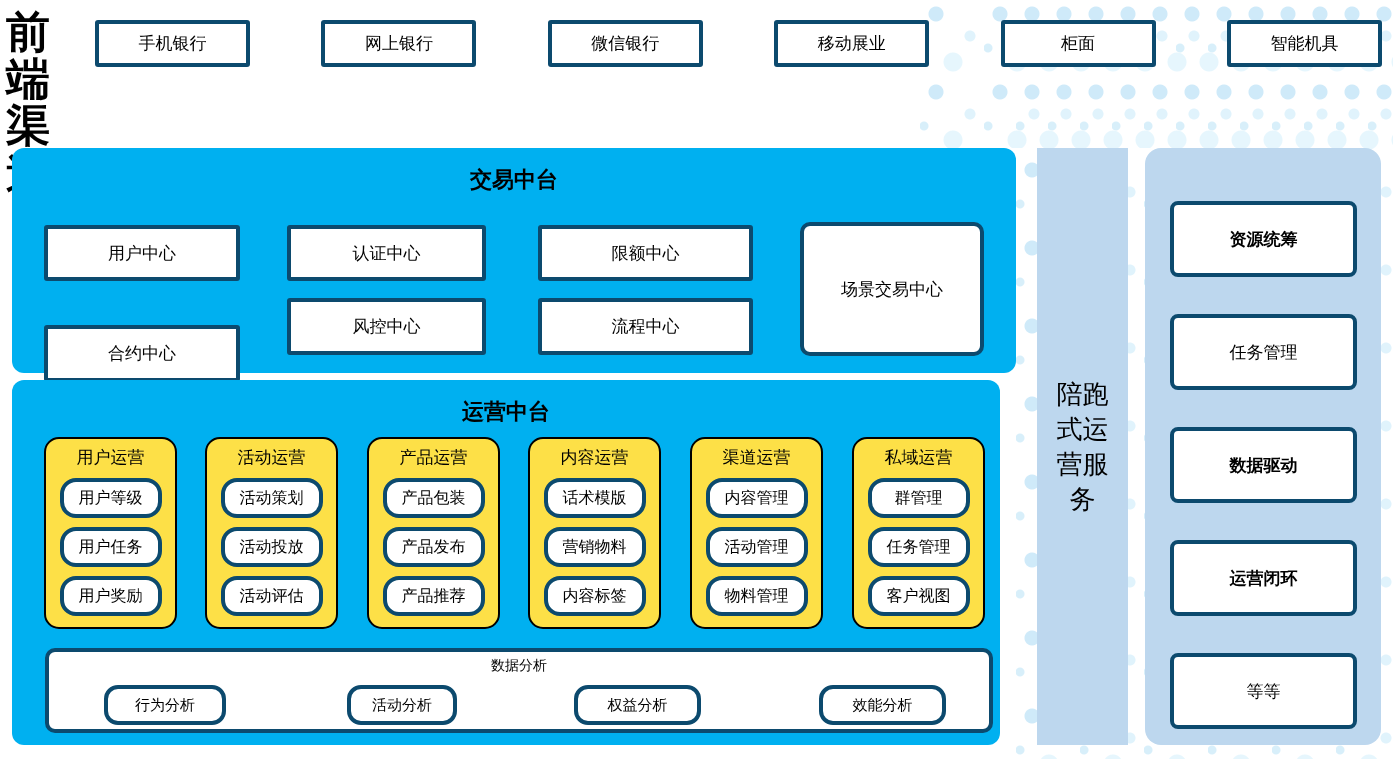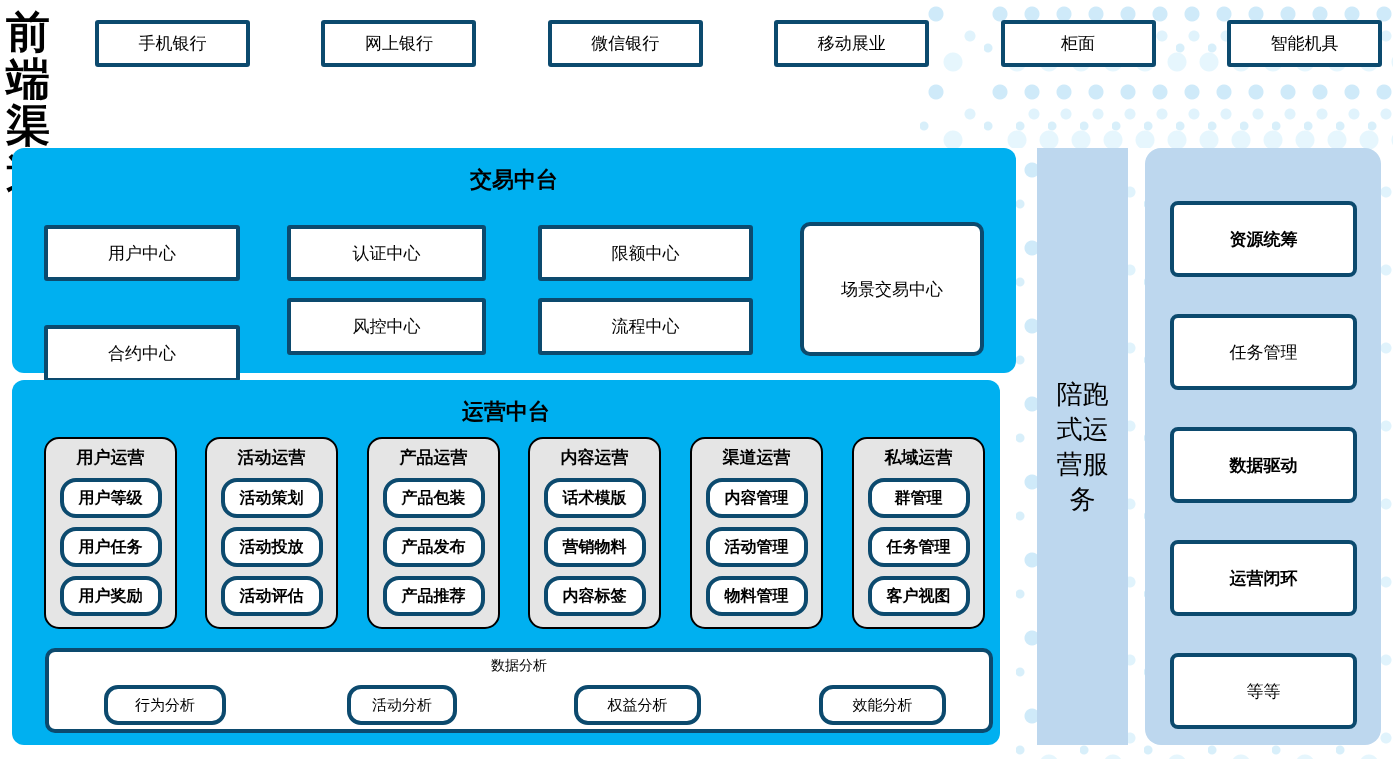--- a/index.html
+++ b/index.html
@@ -28,21 +28,21 @@
   .fpaas{left:12px;top:85px;width:1369px;height:55px;border:3px solid #000;font-size:26px;border-radius:2px;}
 
   .platform{background:var(--platform-blue,#00b0f0);border-radius:12px;}
   .platform-title{width:100%;text-align:center;font-family:"Liberation Serif",serif;font-weight:bold;font-size:22px;padding-top:17px;}
 
   .trade{left:12px;top:148px;width:1004px;height:225px;}
   .tbox{font-size:17px;border-radius:3px;}
   .scene-box{border-radius:10px;font-size:17px;}
 
   .ops{left:12px;top:380px;width:988px;height:365px;}
-  .ops-col{position:absolute;top:57px;width:133px;height:192px;background:#e5e5e5;border:2px solid #000;border-radius:15px;box-sizing:border-box;font-weight:bold;}
+  .ops-col{position:absolute;top:57px;width:133px;height:192px;background:#fde047;border:2px solid #000;border-radius:15px;box-sizing:border-box;}
   .ops-col-header{text-align:center;font-size:17px;padding-top:7px;}
   .ops-item{width:102px;height:40px;margin:9px auto 0 auto;border-radius:16px;font-size:16px;}
 
   .analysis{left:33px;top:268px;width:948px;height:85px;border-radius:10px;display:block;}
   .analysis-title{text-align:center;font-size:14px;padding-top:5px;}
   .analysis-item{position:absolute;top:33px;height:40px;border-radius:14px;font-size:15px;font-family:Liberation Mono, monospace;}
 
   .side-bar{left:1037px;top:148px;width:91px;height:597px;background:var(--panel-blue,#bdd7ee);display:flex;align-items:center;justify-content:center;}
   .side-bar-text{width:58px;font-size:26px;line-height:35px;text-align:center;}
 

